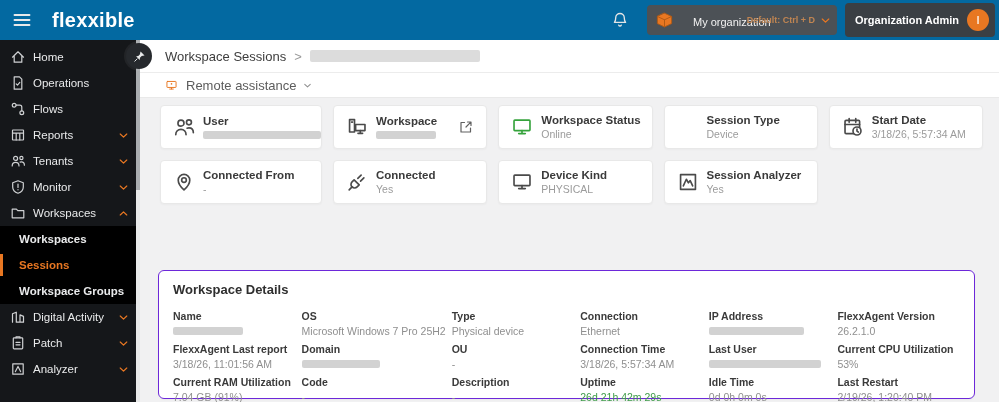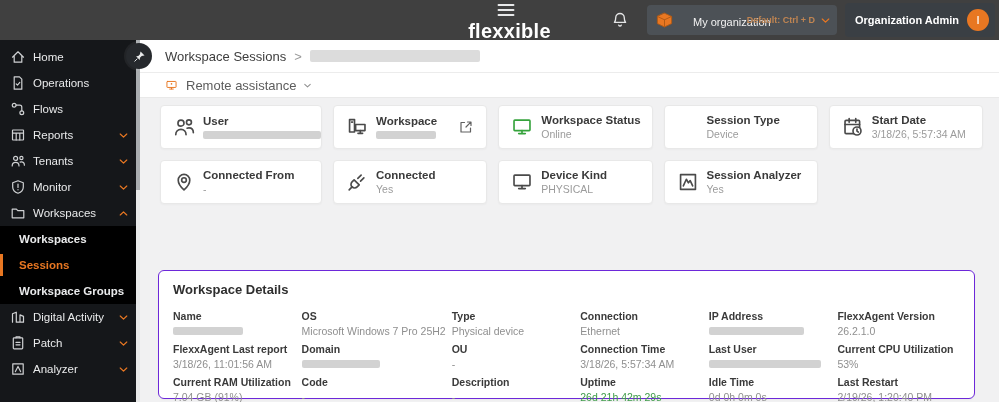--- a/index.html
+++ b/index.html
@@ -3,21 +3,21 @@
 <meta charset="utf-8">
 <style>
   html,body{margin:0;padding:0;}
   body{
     width:999px;height:402px;position:relative;overflow:hidden;
     background:#f1f1f2;font-family:"Liberation Sans",sans-serif;
     -webkit-font-smoothing:antialiased;
   }
   svg{display:block;}
   
-  .topbar{position:absolute;left:0;top:0;width:999px;height:40px;background:#404040;display:flex;align-items:center;z-index:20;flex-direction:column;}
+  .topbar{position:absolute;left:0;top:0;width:999px;height:40px;background:#0369a1;display:flex;align-items:center;z-index:20;}
   .hamburger{width:20px;height:20px;margin-left:12px;color:#e8e9ea;cursor:pointer;}
   .brand{color:#fff;font-size:20px;font-weight:700;letter-spacing:.3px;margin-left:20px;}
   .topbar-right{position:absolute;right:0;top:0;height:40px;display:flex;align-items:center;}
   .bell{width:18px;height:18px;color:#e4e5e6;margin-right:18px;cursor:pointer;}
   .org-chip{width:190px;height:30px;background:#4c5156;border-radius:4px;display:flex;align-items:center;margin-right:8px;cursor:pointer;position:relative;gap:12px;}
   .org-ic{width:19px;height:19px;margin-left:8px;}
   .org-label{color:#f2f2f2;font-size:11px;margin-left:7px;position:relative;top:2px;}
   .org-shortcut{position:absolute;right:22px;font-size:9px;font-weight:700;color:#c08552;}
   .org-chev{position:absolute;right:5px;width:13px;height:13px;color:#e87722;}
   .admin-chip{width:150px;height:34px;background:#3a3f44;border-radius:4px;display:flex;align-items:center;margin-right:4px;cursor:pointer;position:relative;text-align:center;}

